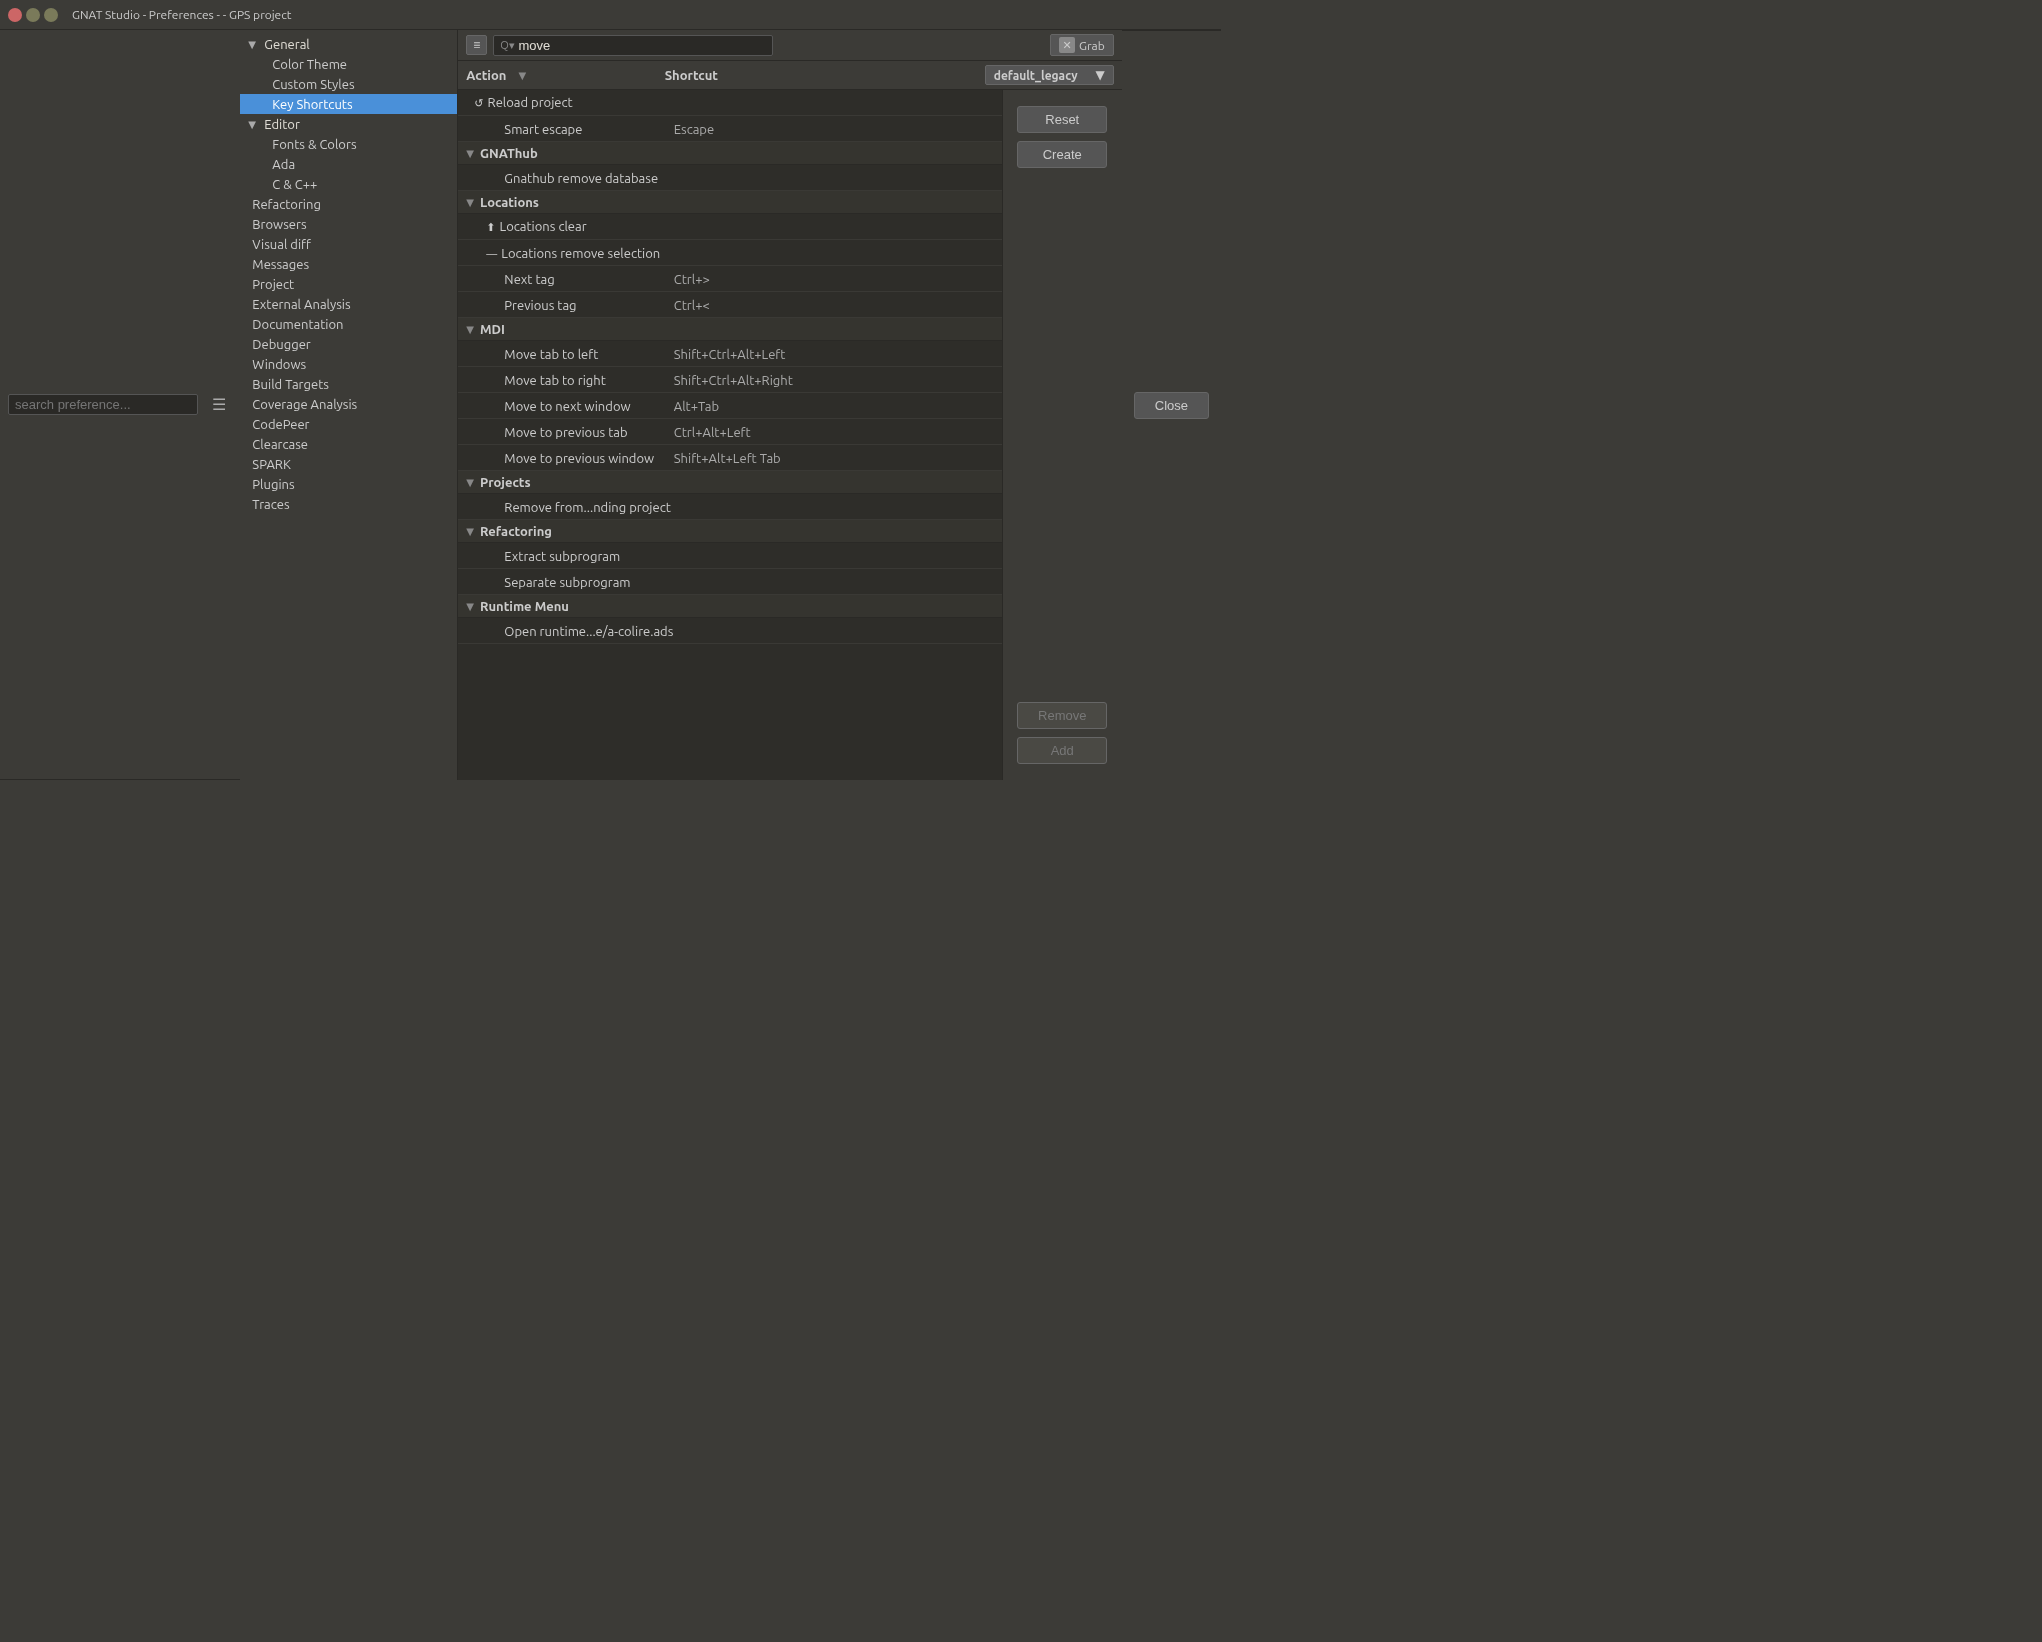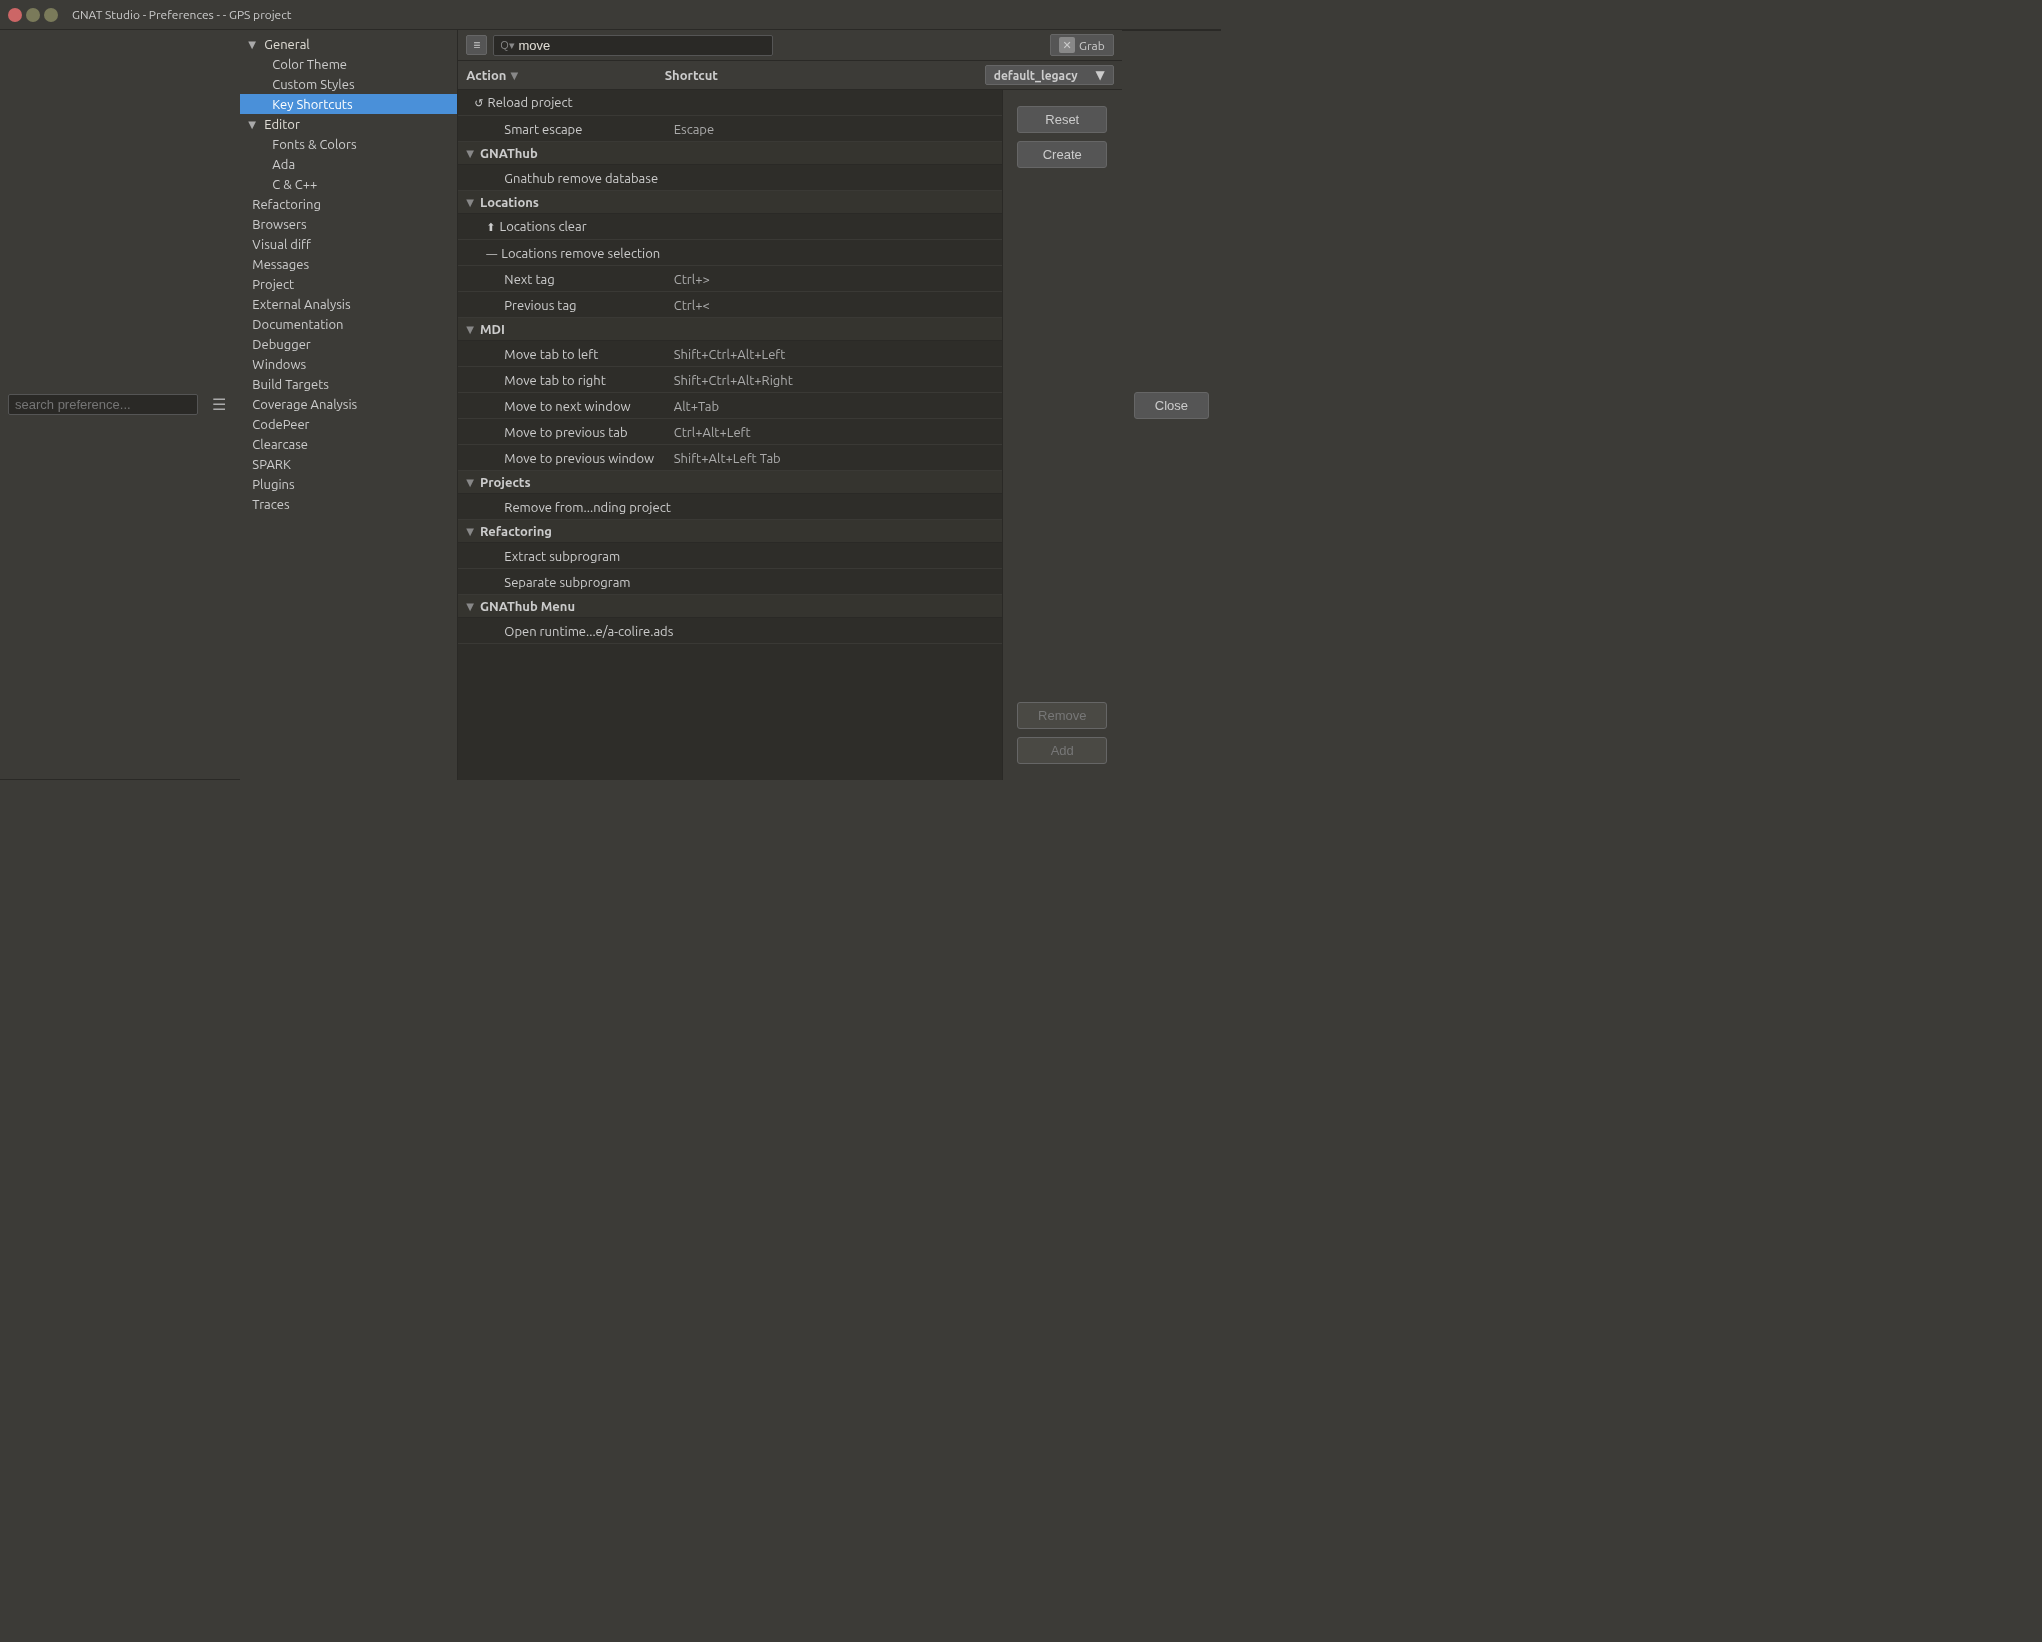--- a/index.html
+++ b/index.html
@@ -214,21 +214,21 @@
       background: #3c3b37;
       border-bottom: 1px solid #2a2926;
       font-weight: bold;
       font-size: 13px;
       color: #ccc;
     }
     .col-action {
       flex: 1;
       display: flex;
       align-items: center;
-      gap: 4px;
+      gap: 12px;
     }
     .col-shortcut {
       width: 320px;
     }
     .sort-icon {
       font-size: 10px;
       color: #888;
       cursor: pointer;
     }
     .theme-dropdown {
@@ -512,21 +512,21 @@
             <div class="table-row" style="padding-left: 28px;">
               <div class="row-action"><span class="row-icon" style="width:14px;display:inline-block;"></span>Extract subprogram</div>
               <div class="row-shortcut"></div>
             </div>
             <div class="table-row" style="padding-left: 28px;">
               <div class="row-action"><span class="row-icon" style="width:14px;display:inline-block;"></span>Separate subprogram</div>
               <div class="row-shortcut"></div>
             </div>
             <div class="group-header-row" style="padding-left: 8px;">
               <span class="arrow">▼</span>
-              <span class="group-label">GNAThub Menu</span>
+              <span class="group-label">Runtime Menu</span>
             </div>
             <div class="table-row" style="padding-left: 28px;">
               <div class="row-action"><span class="row-icon" style="width:14px;display:inline-block;"></span>Open runtime...e/a-colire.ads</div>
               <div class="row-shortcut"></div>
             </div>
           </div>
 
         <div class="action-panel">
           <button class="action-btn">Reset</button>
           <button class="action-btn">Create</button>

